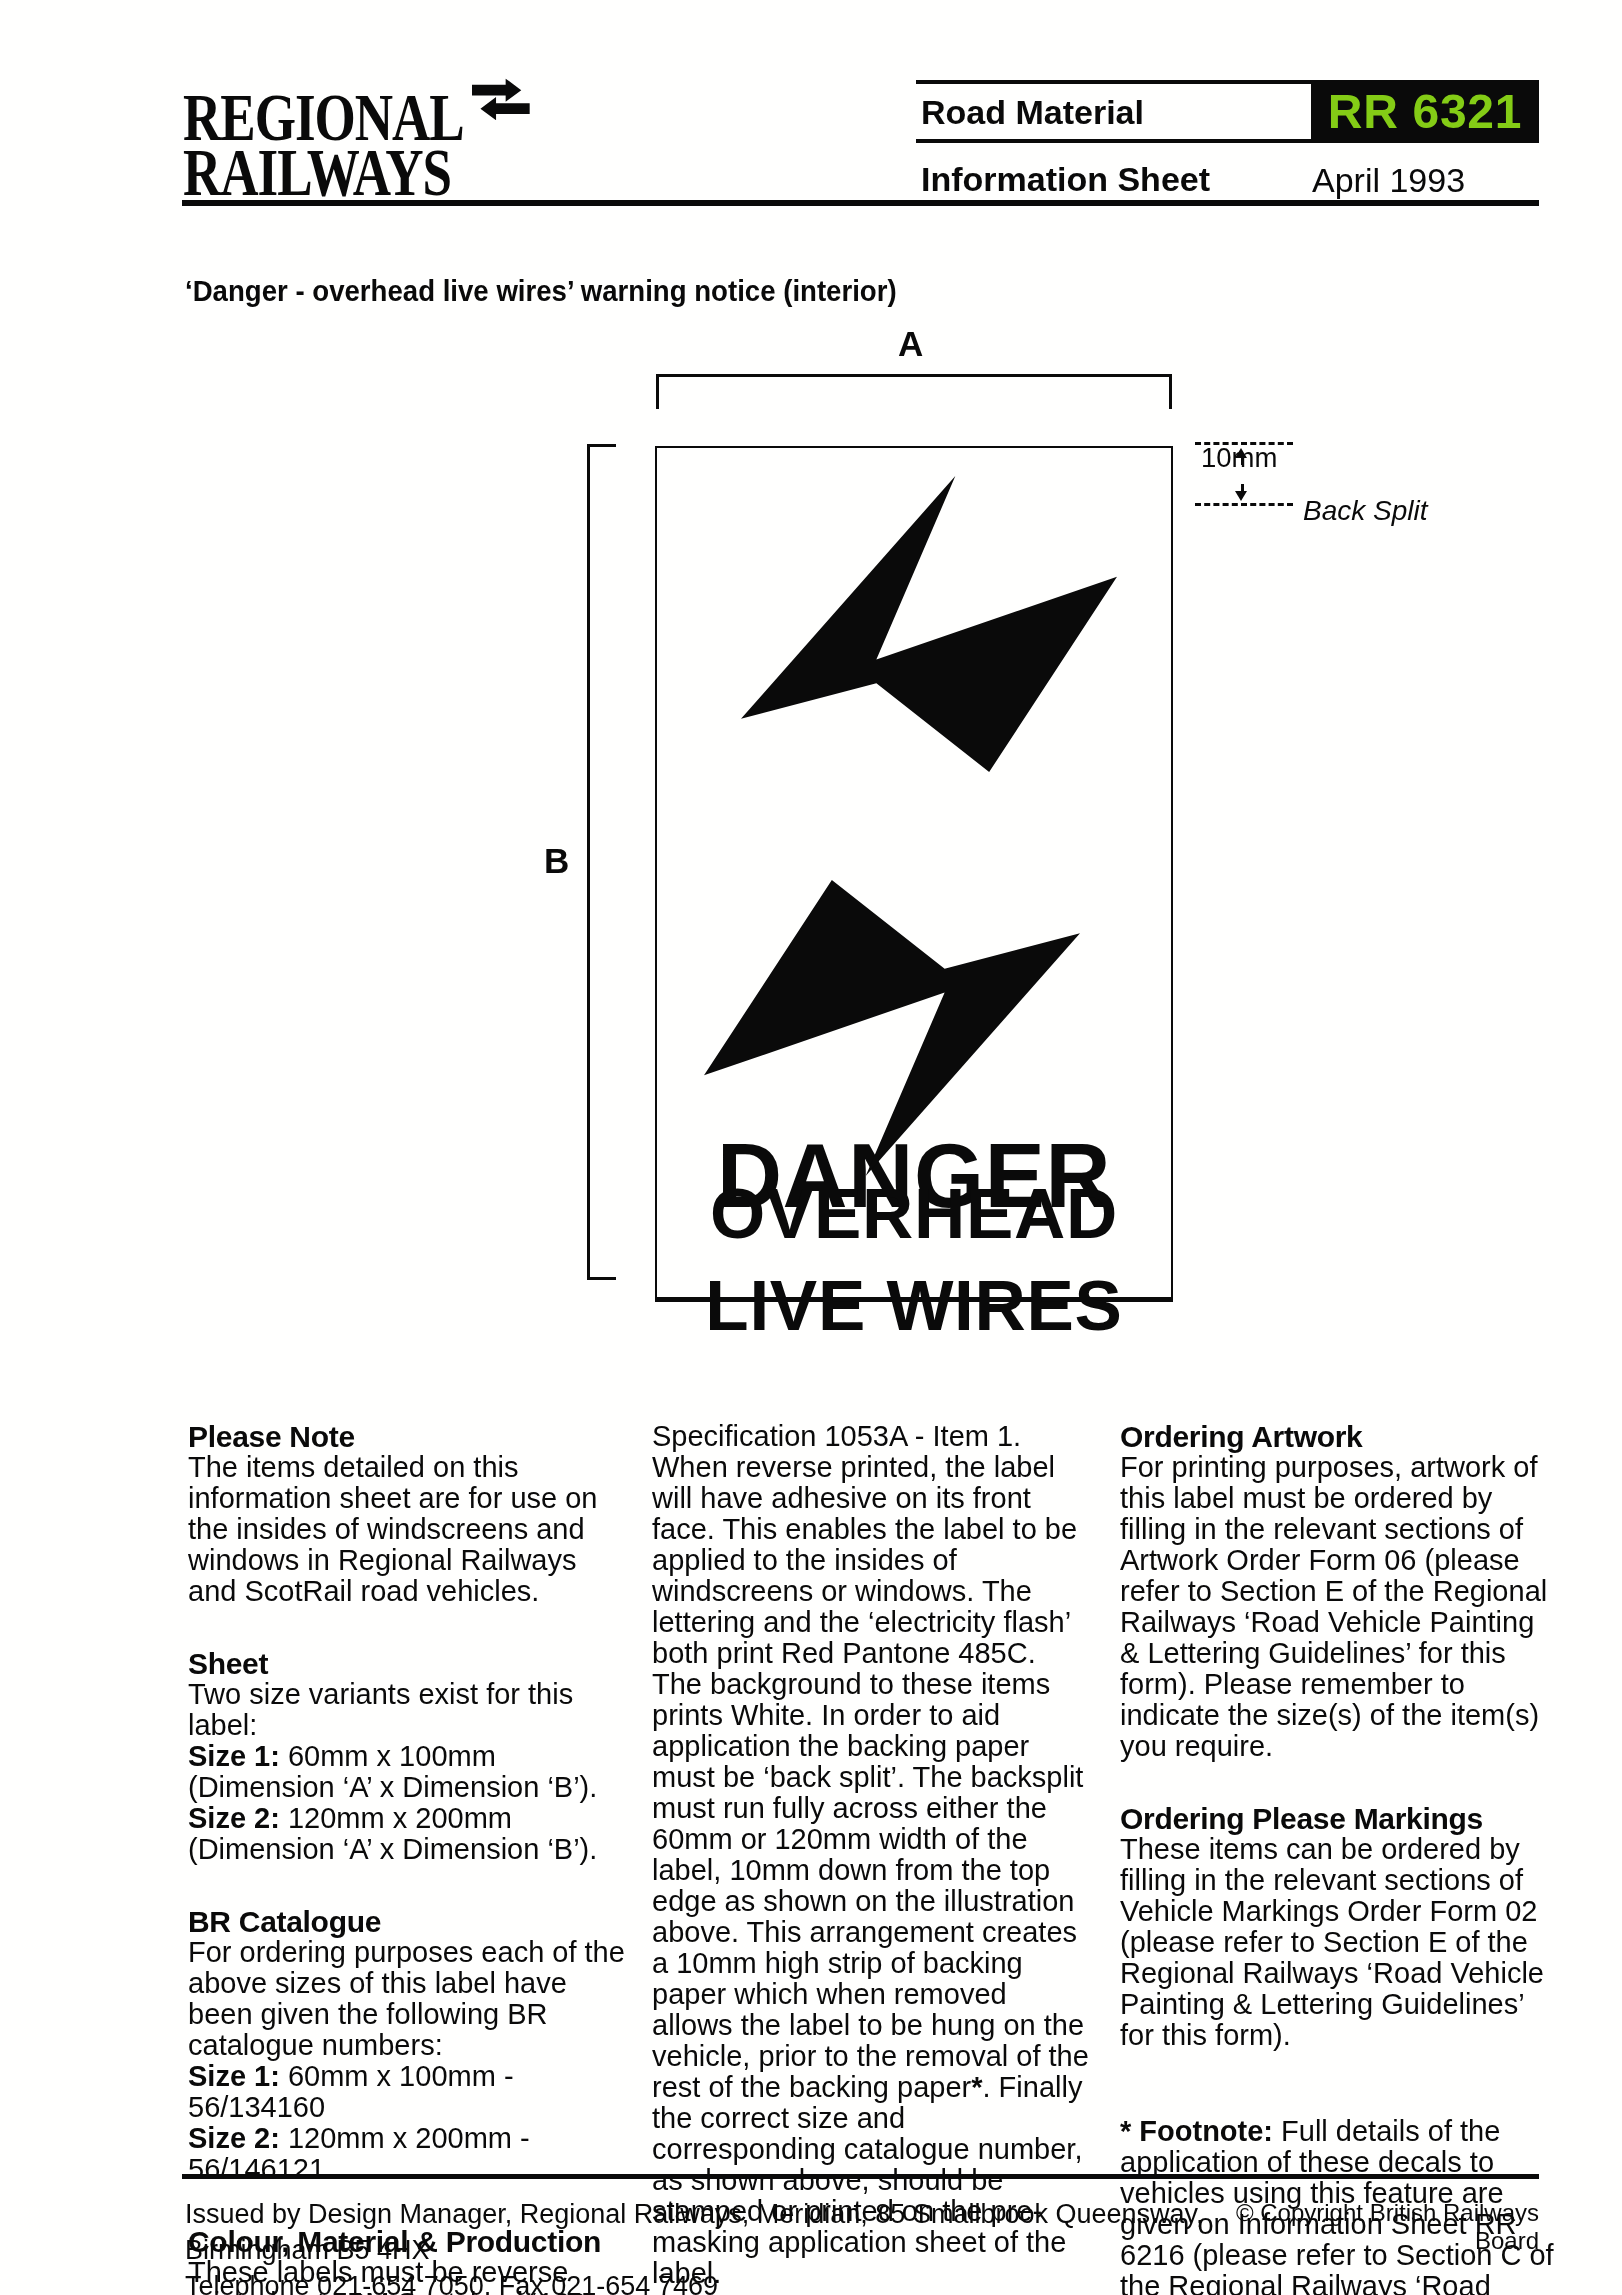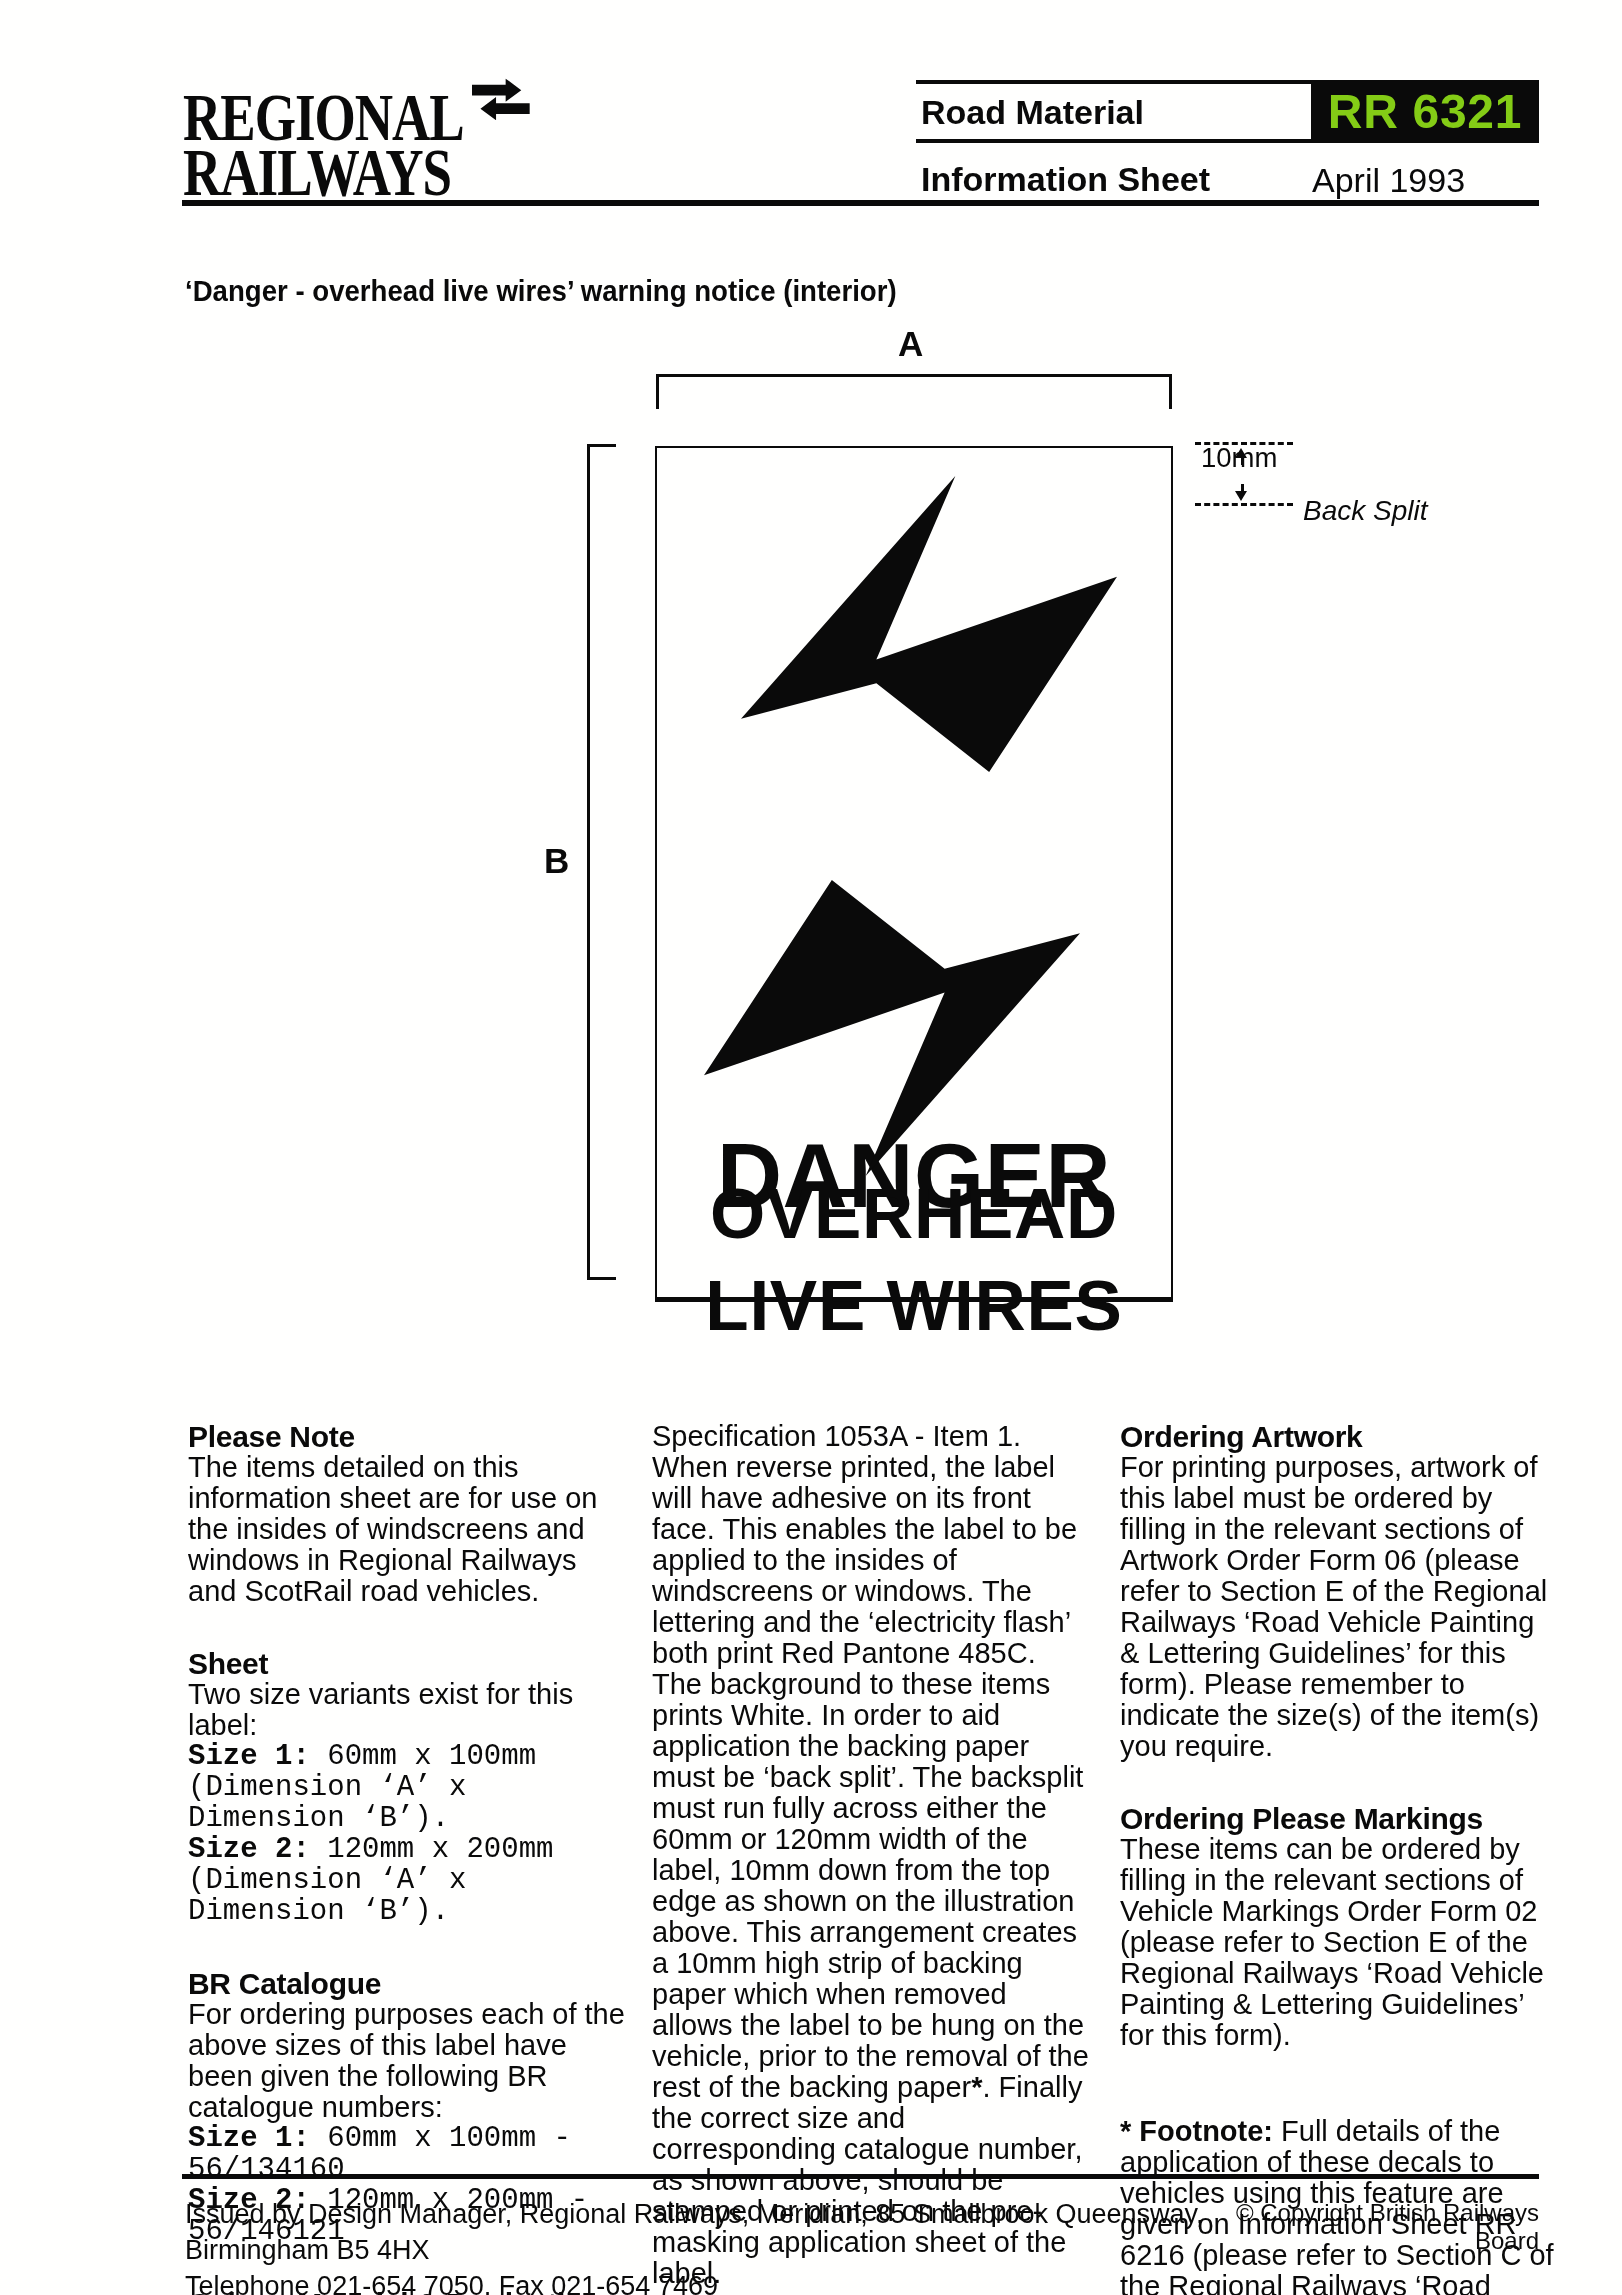--- a/index.html
+++ b/index.html
@@ -34,21 +34,21 @@
           border-right:6.5px solid transparent;border-top:10.5px solid #0a0a0a;}
   .split-dim{font-size:27.5px;}
   .split-label{font-size:28px;font-style:italic;}
 
   
   .col{position:absolute;top:1421px;width:440px;font-size:29px;line-height:31px;}
   .col h3{font-size:30px;line-height:31px;margin:41px 0 0 0;white-space:nowrap;
           letter-spacing:-0.3px;}
   .col h3.first{margin-top:0;}
   .col p{margin:0;}
-  .col .entry{margin:0;font-family:Liberation Mono, monospace;}
+  .col .entry{margin:0;}
   .fn{margin-top:65px !important;}
 
   
   .foot-text{font-size:27px;line-height:36px;}
   .foot-copy{font-size:24px;}
 </style>
 </head>
 <body>
 
 <div class="page">

